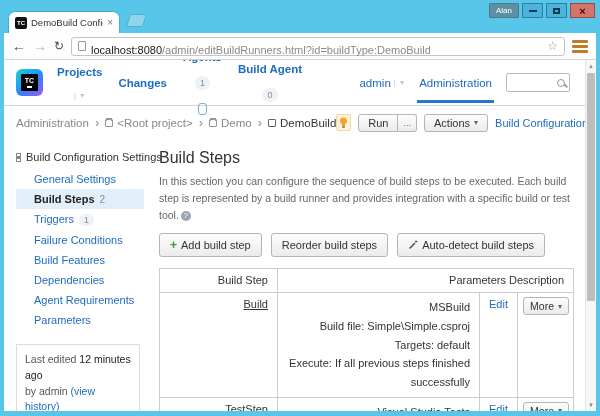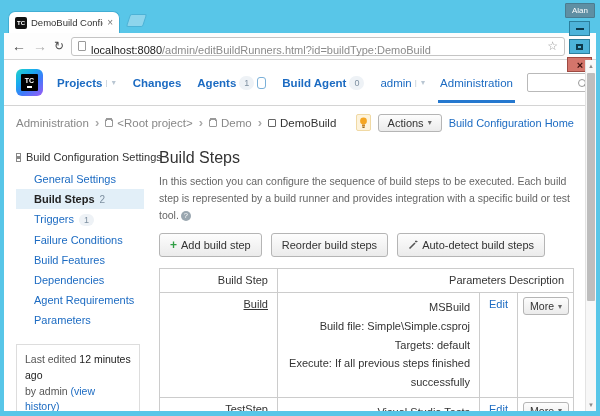--- a/index.html
+++ b/index.html
@@ -12,21 +12,21 @@
   .titlebar { position:relative; height:33px; }
   .tab { position:absolute; left:8px; top:11px; width:112px; height:22px; background:#fff;
          border:1px solid #41aed4; border-bottom:none; border-radius:7px 7px 0 0;
          display:flex; align-items:center; gap:4px; padding:0 6px; }
   .favicon { width:12px; height:12px; background:#111; border-radius:2px; color:#fff;
              font-size:6px; font-weight:bold; display:flex; align-items:center; justify-content:center; flex:0 0 auto; }
   .tab-title { flex:1; font-size:9.5px; color:#333; white-space:nowrap; overflow:hidden; }
   .tab-close { font-size:10px; color:#777; line-height:1; cursor:default; }
   .newtab { position:absolute; left:128px; top:14px; width:17px; height:13px; background:#8ed5ec;
             border:1px solid #4cb2d6; border-radius:2px; transform:skewX(-18deg); }
-  .win-controls { position:absolute; right:5px; top:3px; display:flex; gap:3px; align-items:center;flex-direction:column; }
+  .win-controls { position:absolute; right:5px; top:3px; display:flex; gap:3px; align-items:center; }
   .profile-badge { background:#5f8fa3; border:1px solid #4a7purple; border:1px solid #4a7c90; color:#fff;
                    font-size:8px; padding:2px 6px; border-radius:1px; }
   .win-btn { width:21px; height:15px; display:flex; align-items:center; justify-content:center;
              background:#4db3da; border:1px solid #2b7f9e; }
   .win-btn .bar { width:8px; height:2px; background:#0d3a4d; }
   .win-btn .box { width:7px; height:6px; border:2px solid #0d3a4d; }
   .win-btn.close { background:#d3756b; border-color:#9e4a42; color:#3a0f0c; font-size:11px; font-weight:bold; width:25px; }
 
   
   .browser-body { margin:0 4px 5px 4px; height:378px; background:#fff; overflow:hidden; }
@@ -53,21 +53,21 @@
   .tc-header { position:relative; height:46px; display:flex; align-items:center; padding:0 26px 0 12px;
                border-bottom:1px solid #d4d4d4; }
   .tc-logo { width:27px; height:27px; border-radius:6px; margin-right:14px; flex:0 0 auto;
              background:linear-gradient(140deg,#21d3c9 0%,#19a8f0 35%,#3d7bfa 60%,#9d5cf5 100%);
              display:flex; align-items:center; justify-content:center; }
   .tc-logo .inner { width:17px; height:17px; background:#000; border-radius:1px; color:#fff;
                     font-size:7px; font-weight:bold; display:flex; flex-direction:column;
                     align-items:center; justify-content:center; line-height:1; }
   .tc-logo .underscore { width:5px; height:1.5px; background:#fff; margin-top:2px; }
   .nav-item { font-size:11.5px; font-weight:bold; color:#1c6bc2; margin-right:16px; display:flex;
-              align-items:center; gap:3px; white-space:nowrap; }
+              align-items:center; gap:13px; white-space:nowrap;flex-direction:column; }
   .caret-group { font-weight:normal; color:#b9c6d2; font-size:8px; letter-spacing:1px; }
   .pill { background:#eef2f6; border-radius:8px; padding:1px 5px; color:#7d8fa0;
           font-size:9px; font-weight:normal; line-height:12px; }
   .agent-ind { width:9px; height:12px; border:1px solid #7ab0d8; border-radius:3px; }
   .hdr-right { margin-left:auto; display:flex; align-items:center; gap:14px;justify-content:space-between; }
   .hdr-link { font-size:11.5px; color:#1c6bc2; display:flex; align-items:center; gap:3px; white-space:nowrap; }
   .admin-wrap { position:relative; }
   .active-underline { position:absolute; left:-2px; right:-2px; bottom:-14px; height:3px; background:#2578cf; }
   .search-box { width:64px; height:19px; border:1px solid #b9b9b9; border-radius:2px; background:#fff;
                 display:flex; align-items:center; justify-content:flex-end; padding:0 4px; }
@@ -237,20 +237,24 @@
             <span>DemoBuild</span>
           </span>
 
         <div class="run-cluster">
           <span class="bulb-box">
             <svg width="9" height="12" viewBox="0 0 9 12">
                 <circle cx="4.5" cy="4" r="3.4" fill="#f5a623"></circle>
                 <rect x="3" y="7.5" width="3" height="2" fill="#c9882a"></rect>
                 <rect x="3.4" y="9.8" width="2.2" height="1.2" fill="#9a6b20"></rect>
               </svg>
+          </span>
+          <span class="split">
+            <span class="btn left">Run</span>
+            <span class="btn right">...</span>
           </span>
           <span class="btn">
             <span>Actions</span>
             <span class="dd-caret">▾</span>
           </span>
           <span class="home-link">Build Configuration Home</span>
         </div>
       </div>
 
       <div class="content">

